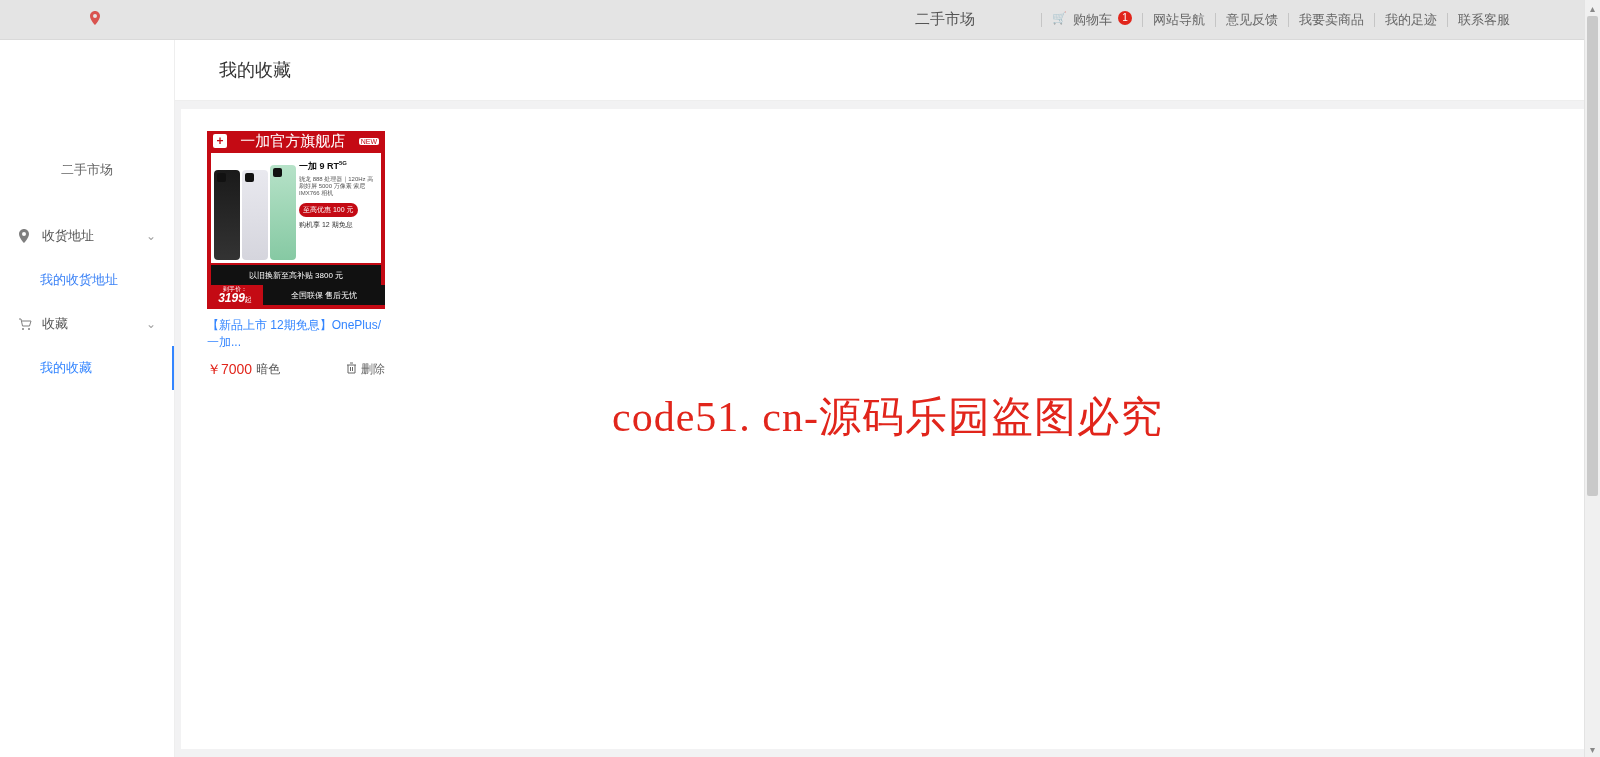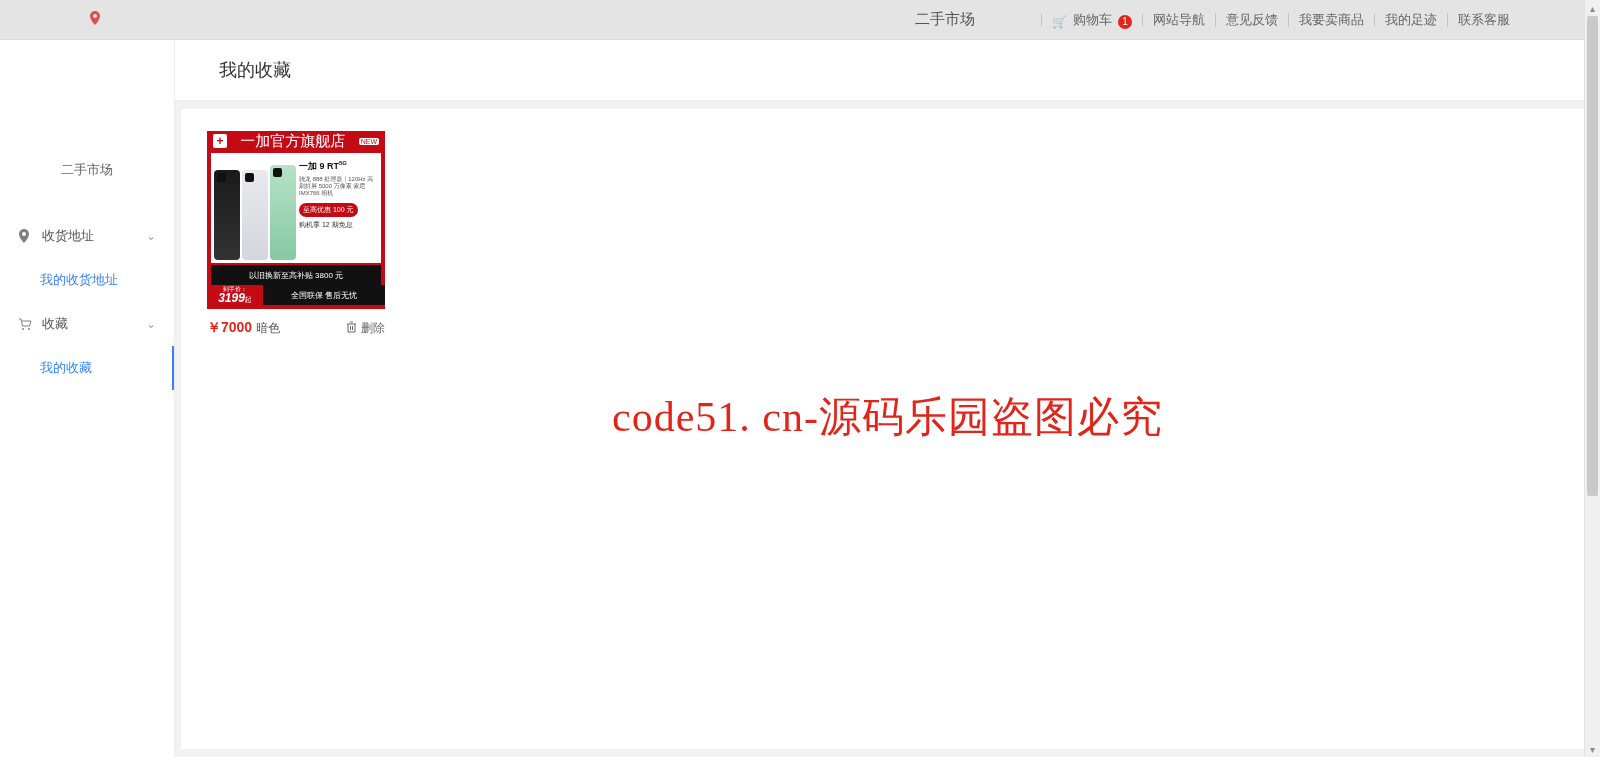--- a/index.html
+++ b/index.html
@@ -5,21 +5,21 @@
   * { margin: 0; padding: 0; box-sizing: border-box; }
   body { font-family: "Microsoft YaHei", Arial, sans-serif; background: #fff; color: #333; font-size: 13px; overflow: hidden; }
   
   .topbar { height: 40px; background: #e4e4e4; display: flex; align-items: center; padding: 0 90px 0 90px; border-bottom: 1px solid #d9d9d9; position: relative; }
   .topbar .loc { color: #d9534f; font-size: 14px; }
   .topbar .spacer { flex: 1; }
   .topbar .right { display: flex; align-items: center; gap: 0; }
   .topbar .site-name { color: #555; font-size: 15px; margin-right: 8px; }
   .topbar .avatar-sm { width: 32px; height: 32px; border-radius: 50%; overflow: hidden; margin: 0 12px 0 4px; }
   .topbar .sep { width: 1px; height: 14px; background: #c5c5c5; margin: 0 10px; }
-  .topbar .navlink { color: #666; font-size: 13px; cursor: pointer; display: flex; align-items: flex-end; gap: 4px; }
+  .topbar .navlink { color: #666; font-size: 13px; cursor: pointer; display: flex; align-items: flex-start; gap: 4px; }
   .badge { background: #e1251b; color: #fff; border-radius: 7px; min-width: 14px; height: 14px; font-size: 10px; display: inline-flex; align-items: center; justify-content: center; padding: 0 3px; margin-left: 2px; }
   .cart-ic::before { content: "🛒"; font-size: 12px; margin-right: 2px; opacity: .6; }
   
   .body { display: flex; height: calc(100vh - 40px); }
   .sidebar { width: 175px; background: #fff; border-right: 1px solid #eee; padding-top: 25px; }
   .avatar-lg { width: 84px; height: 84px; border-radius: 50%; margin: 0 auto 12px; overflow: hidden; }
   .sb-title { text-align: center; color: #666; font-size: 13px; margin-bottom: 35px; }
   .sb-item { display: flex; align-items: center; height: 44px; padding: 0 18px; color: #555; cursor: pointer; font-size: 13px; position: relative; }
   .sb-item .ic { width: 14px; margin-right: 10px; opacity: .75; display: inline-flex; }
   .sb-item .chev { margin-left: auto; opacity: .55; font-size: 12px; }
@@ -50,21 +50,21 @@
   .midtxt .pill { margin-top: 5px; font-size: 7px; color: #fff; background: #c40a14; border-radius: 8px; padding: 2px 4px; display: inline-block; }
   .midtxt .plain { margin-top: 3px; font-size: 7px; color: #333; }
   .fav-img .botrow { display: flex; height: 20px; }
   .fav-img .pricecell { width: 56px; background: #c40a14; color: #fff; font-size: 7px; display: flex; flex-direction: column; align-items: center; justify-content: center; line-height: 1; }
   .fav-img .pricecell .big { font-size: 12px; font-weight: bold; font-style: italic; }
   .fav-img .blackcell { flex: 1; background: #111; color: #fff; font-size: 8px; display: flex; align-items: center; justify-content: center; }
   .fav-img .blackcell.top2 { height: 20px; margin: 0 4px; }
 
   .fav-title { color: #3385ff; font-size: 12px; margin: 8px 0 4px; line-height: 1.4; cursor: pointer; }
   .fav-meta { display: flex; align-items: center; margin-top: 10px; }
-  .fav-price { color: #e1251b; font-size: 14px; font-weight: bold; }
+  .fav-price { color: #e1251b; font-size: 14px; font-weight: normal; }
   .fav-spec { color: #555; font-size: 12px; margin-left: 4px; }
   .fav-del { margin-left: auto; color: #666; font-size: 12px; cursor: pointer; display: flex; align-items: center; gap: 4px; }
 
   .watermark { position: absolute; left: 50%; top: 280px; transform: translateX(-50%); color: #e1251b; font-size: 42px; white-space: nowrap; letter-spacing: 1px; pointer-events: none; font-family: "SimSun", serif; }
 
   
   .av-paint { width: 100%; height: 100%; position: relative; background: #fef4ee; }
   .av-paint .b1 { position: absolute; top: -6%; right: 6%; width: 55%; height: 45%; background: #2e7fb3; border-radius: 40% 55% 50% 45%; }
   .av-paint .b2 { position: absolute; bottom: -25%; left: 15%; width: 75%; height: 80%; background: #ec6f67; border-radius: 55% 45% 30% 30%; }
 
@@ -168,20 +168,21 @@
           </div>
           <div class="blackcell top2">以旧换新至高补贴 3800 元</div>
           <div class="botrow">
             <div class="pricecell">
               <span style="font-size:6px">到手价：</span>
               <span><span class="big">3199</span><span style="font-size:7px">起</span></span>
             </div>
             <div class="blackcell">全国联保 售后无忧</div>
           </div>
         </div>
+        <div class="fav-title">【新品上市 12期免息】OnePlus/一加...</div>
         <div class="fav-meta">
           <span class="fav-price">￥7000</span>
           <span class="fav-spec">暗色</span>
           <span class="fav-del">
             <span><svg width="11" height="12" viewBox="0 0 11 12">
                   <path d="M1 3h9M4 1h3M2 3v8h7V3M4.5 5v4M6.5 5v4" stroke="#666" stroke-width="1" fill="none"></path>
                 </svg></span>
             <span>删除</span>
           </span>
         </div>

